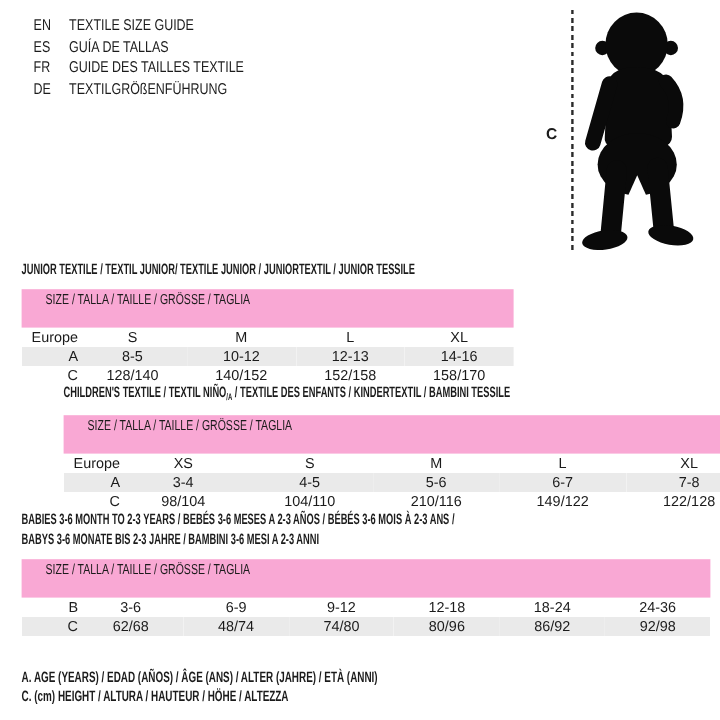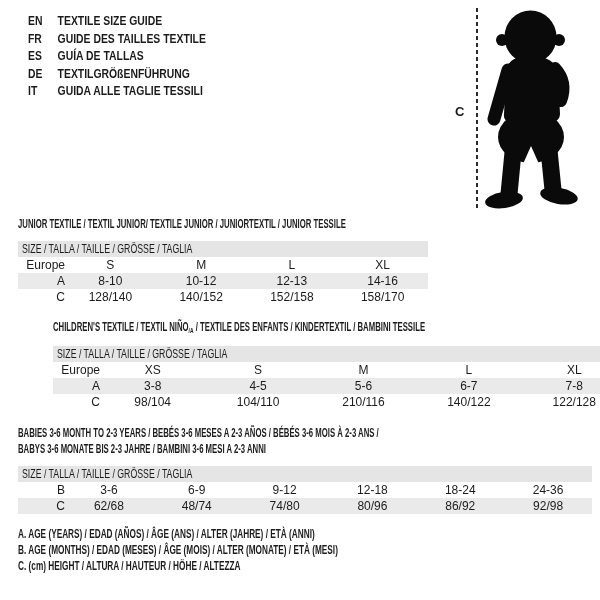--- a/index.html
+++ b/index.html
@@ -4,21 +4,21 @@
 <style>
   * { margin:0; padding:0; box-sizing:border-box; }
   html,body { background:#fff; }
   body { font-family:"Liberation Sans", sans-serif; }
   .page { position:relative; width:600px; height:600px; background:#ffffff; color:#1b1b1b; overflow:hidden; }
 
   .cond { display:inline-block; white-space:nowrap; transform-origin:0 50%; }
 
   
   .lang-block { position:absolute; left:28px; top:12px; }
-  .lang-row { height:17.6px; line-height:17.6px; font-weight:bold; font-size:13px; white-space:nowrap; }
+  .lang-row { height:17.6px; line-height:17.6px; font-weight:normal; font-size:13px; white-space:nowrap; }
   .lang-row .cond { transform:scaleX(0.8); }
   .lang-row .code { display:inline-block; width:37px; }
 
   
   .figure-area { position:absolute; left:455px; top:4px; width:145px; height:212px; }
   .measure-line { position:absolute; left:21px; top:4px; width:2px; height:202px;
     background:repeating-linear-gradient(to bottom, #2a2a2a 0 4px, transparent 4px 7px); }
   .c-label { position:absolute; left:0; top:100px; font-weight:bold; font-size:13px; }
   .toddler { position:absolute; left:26px; top:0; width:100px; height:206px; }
 
@@ -28,44 +28,43 @@
   .tbl-title .title-line { line-height:15.5px; white-space:nowrap; }
   .tbl-title .cond { transform:scaleX(0.62); }
   .junior  { top:217px; width:410px; }
   .junior  .tbl-title { height:24px; }
   .children{ top:320px; width:574px;margin-left:35px; }
   .children .tbl-title { height:26px; }
   .babies  { top:426px; width:574px; }
   .babies  .tbl-title { height:40px; }
   .sub { font-size:8px; vertical-align:-2px; }
 
-  .size-bar { height:16px; line-height:16px; background:#e5e5e5; padding-left:4px; font-size:12px; }
+  .size-bar { height:32px; line-height:16px; background:#f9a8d4; padding-left:20px; font-size:12px; }
   .size-bar .cond { transform:scaleX(0.73); }
 
   table { width:100%; border-collapse:collapse; table-layout:fixed; font-size:12px; }
   td { height:16px; line-height:16px; padding:0; text-align:center; overflow:hidden; }
   td.lbl { width:47px; text-align:right; padding-left:4px; }
   tr.shaded { background:#eaeaea; }
 
   
-  .notes { position:absolute; left:18px; top:526px;text-decoration:underline; }
+  .notes { position:absolute; left:18px; top:556px;text-decoration:underline; }
   .note-line { height:16px; line-height:16px; font-weight:bold; font-size:12.5px; white-space:nowrap; }
   .note-line .cond { transform:scaleX(0.66); }
 </style>
 </head>
 <body>
 
 <div class="page">
 
   <div class="lang-block" id="langs">
       <div class="lang-row"><span class="cond"><span class="code">EN</span><span>TEXTILE SIZE GUIDE</span></span></div>
+      <div class="lang-row"><span class="cond"><span class="code">ES</span><span>GUÍA DE TALLAS</span></span></div>
       <div class="lang-row"><span class="cond"><span class="code">FR</span><span>GUIDE DES TAILLES TEXTILE</span></span></div>
-      <div class="lang-row"><span class="cond"><span class="code">ES</span><span>GUÍA DE TALLAS</span></span></div>
       <div class="lang-row"><span class="cond"><span class="code">DE</span><span>TEXTILGRÖßENFÜHRUNG</span></span></div>
-      <div class="lang-row"><span class="cond"><span class="code">IT</span><span>GUIDA ALLE TAGLIE TESSILI</span></span></div>
     </div>
 
   <div class="figure-area">
     <div class="measure-line"></div>
     <span class="c-label">C</span>
     <svg class="toddler" viewBox="0 0 100 206" xmlns="http://www.w3.org/2000/svg">
       <g fill="#0a0a0a" stroke="none">
         <circle cx="21" cy="36" r="6"></circle>
         <circle cx="78" cy="36" r="6"></circle>
         <ellipse cx="49.5" cy="33" rx="26" ry="26.5"></ellipse>
@@ -95,21 +94,21 @@
         <tbody>
           <tr>
             <td class="lbl">Europe</td>
             <td>S</td>
             <td>M</td>
             <td>L</td>
             <td>XL</td>
           </tr>
           <tr class="shaded">
             <td class="lbl">A</td>
-            <td>8-10</td>
+            <td>8-5</td>
             <td>10-12</td>
             <td>12-13</td>
             <td>14-16</td>
           </tr>
           <tr>
             <td class="lbl">C</td>
             <td>128/140</td>
             <td>140/152</td>
             <td>152/158</td>
             <td>158/170</td>
@@ -128,32 +127,32 @@
           <tr>
             <td class="lbl">Europe</td>
             <td>XS</td>
             <td>S</td>
             <td>M</td>
             <td>L</td>
             <td>XL</td>
           </tr>
           <tr class="shaded">
             <td class="lbl">A</td>
-            <td>3-8</td>
+            <td>3-4</td>
             <td>4-5</td>
             <td>5-6</td>
             <td>6-7</td>
             <td>7-8</td>
           </tr>
           <tr>
             <td class="lbl">C</td>
             <td>98/104</td>
             <td>104/110</td>
             <td>210/116</td>
-            <td>140/122</td>
+            <td>149/122</td>
             <td>122/128</td>
           </tr>
         </tbody>
       </table>
   </section>
 
   <section class="tbl babies">
     <div class="tbl-title">
         <div class="title-line"><span class="cond"><span>BABIES 3-6 MONTH TO 2-3 YEARS / BEBÉS 3-6 MESES A 2-3 AÑOS / BÉBÉS 3-6 MOIS À 2-3 ANS /</span></span></div>
         <div class="title-line"><span class="cond"><span>BABYS 3-6 MONATE BIS 2-3 JAHRE / BAMBINI 3-6 MESI A 2-3 ANNI</span></span></div>
@@ -178,17 +177,16 @@
             <td>80/96</td>
             <td>86/92</td>
             <td>92/98</td>
           </tr>
         </tbody>
       </table>
   </section>
 
   <div class="notes" id="notes">
       <div class="note-line"><span class="cond">A. AGE (YEARS) / EDAD (AÑOS) / ÂGE (ANS) / ALTER (JAHRE) / ETÀ (ANNI)</span></div>
-      <div class="note-line"><span class="cond">B. AGE (MONTHS) / EDAD (MESES) / ÂGE (MOIS) / ALTER (MONATE) / ETÀ (MESI)</span></div>
       <div class="note-line"><span class="cond">C. (cm) HEIGHT / ALTURA / HAUTEUR / HÖHE / ALTEZZA</span></div>
     </div>
 
 </div>
 
 </body></html>

